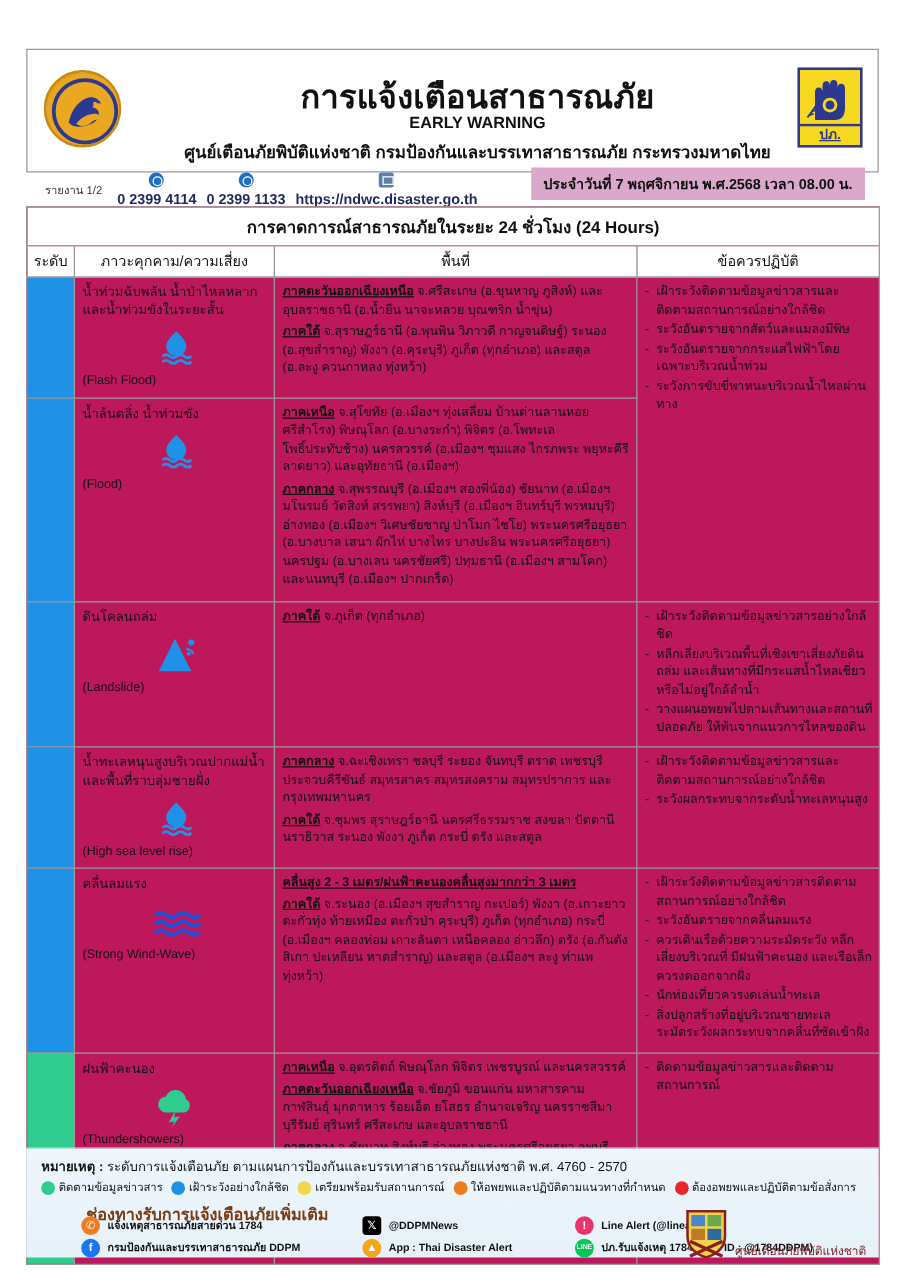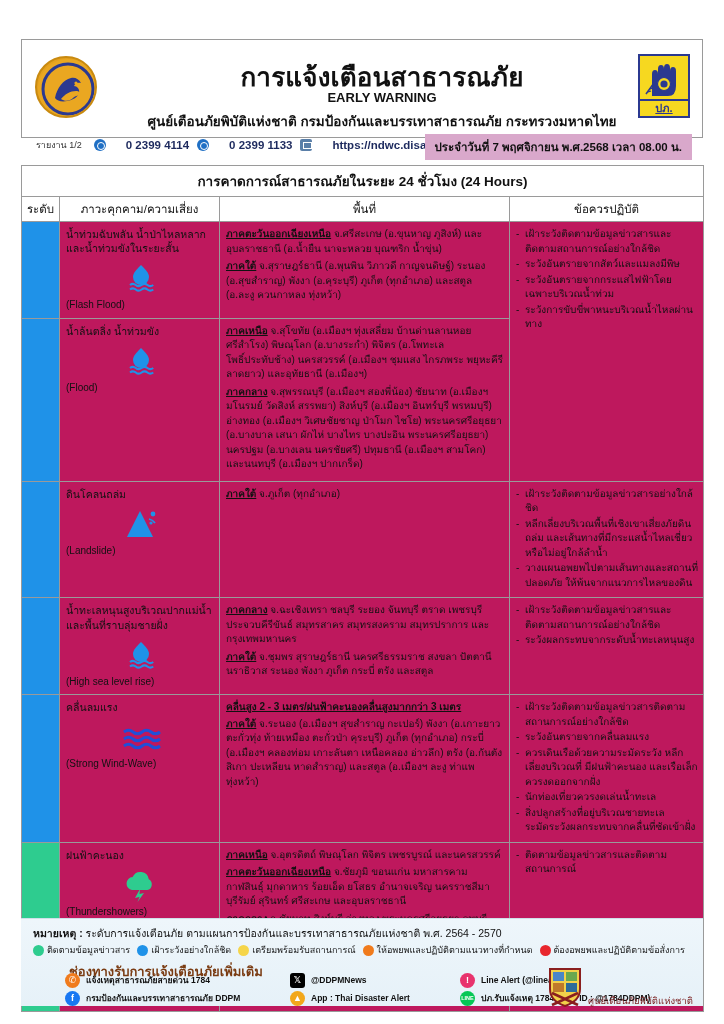--- a/index.html
+++ b/index.html
@@ -63,21 +63,21 @@
     position: absolute; left: 70px; top: 70px; width: 580px;
     text-align: center; font-size: 13.5px; font-weight: bold; color:#111;
   }
 
   .hdr-contact {
     position: absolute; left: 14px; top: 98px;
     display: flex; align-items: center; gap: 8px;
     font-size: 11.5px; font-weight: bold; color: #1d2a5e;
   }
   .report-no { font-size: 9px; font-weight: normal; color:#333; margin-right: 4px; }
-  .ci { display:flex; align-items:center; gap:20px; }
+  .ci { display:flex; align-items:center; gap:4px;flex-direction:column; }
   .ci .dot-ic {
     width: 12px; height: 12px; border-radius: 50%;
     background: #1f6fc4; display:inline-block; position:relative;
   }
   .ci .dot-ic.sq { border-radius: 2px; background:#5a7fa8; }
   .ci .dot-ic::after{
     content:""; position:absolute; left:3px; top:3px; width:6px; height:6px;
     border:1.2px solid #fff; border-radius:50%;
   }
   .ci .dot-ic.sq::after{ border-radius:0; left:2.5px; top:3px; width:7px; height:5px;}
@@ -412,21 +412,21 @@
             <ul>
               <li>ติดตามข้อมูลข่าวสารและติดตามสถานการณ์</li>
             </ul>
           </td>
         </tr>
       </tbody>
   </table>
 
   <div class="footer">
     <div class="note-line">
-      <b>หมายเหตุ :</b><span> ระดับการแจ้งเตือนภัย ตามแผนการป้องกันและบรรเทาสาธารณภัยแห่งชาติ พ.ศ. 2564 - 2570</span>
+      <b>หมายเหตุ :</b><span> ระดับการแจ้งเตือนภัย ตามแผนการป้องกันและบรรเทาสาธารณภัยแห่งชาติ พ.ศ. 4760 - 2570</span>
     </div>
 
     <div class="legend" id="legend">
         <span class="lg">
           <span class="cd" style="background:#2ecc8f"></span>
           <span>ติดตามข้อมูลข่าวสาร</span>
         </span>
         <span class="lg">
           <span class="cd" style="background:#1f92e8"></span>
           <span>เฝ้าระวังอย่างใกล้ชิด</span>

